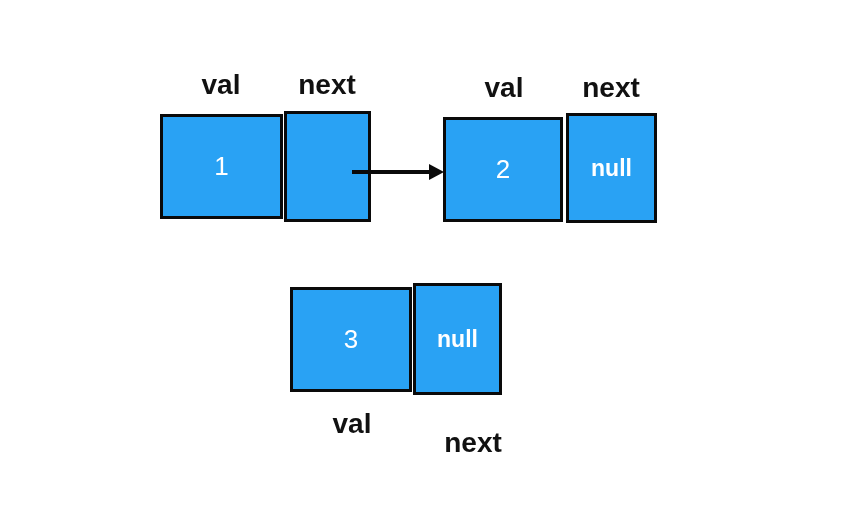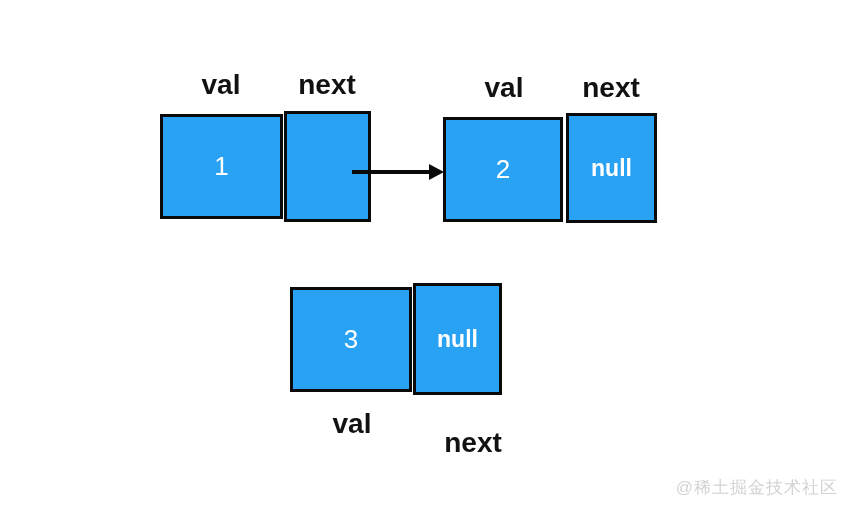--- a/index.html
+++ b/index.html
@@ -102,15 +102,14 @@
 
   <div class="box n3-val-box">
     <span class="val-text">3</span>
   </div>
   <div class="box n3-next-box">
     <span class="null-text">null</span>
   </div>
   <div class="lbl n3-val-lbl">val</div>
   <div class="lbl n3-next-lbl">next</div>
 
-  <div class="watermark">@稀土掘金技术社区</div>
 
 </div>
 
 </body></html>

